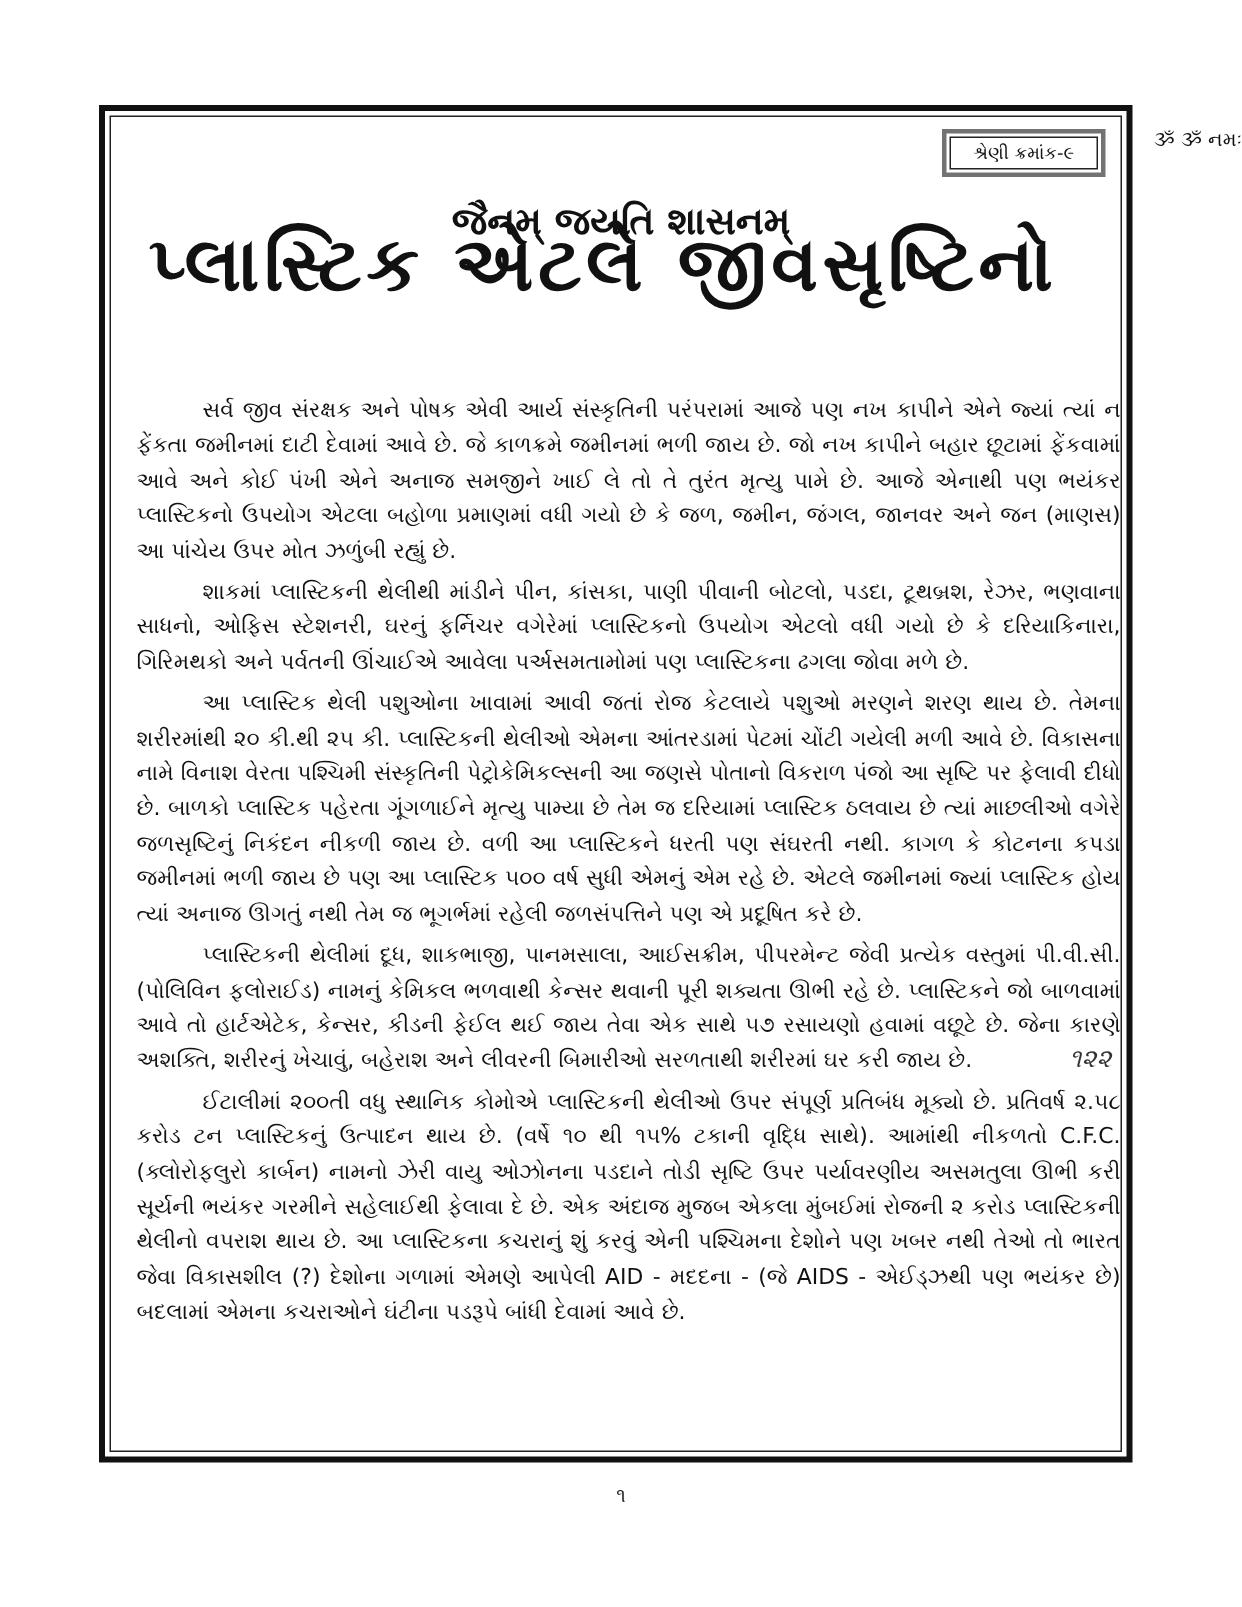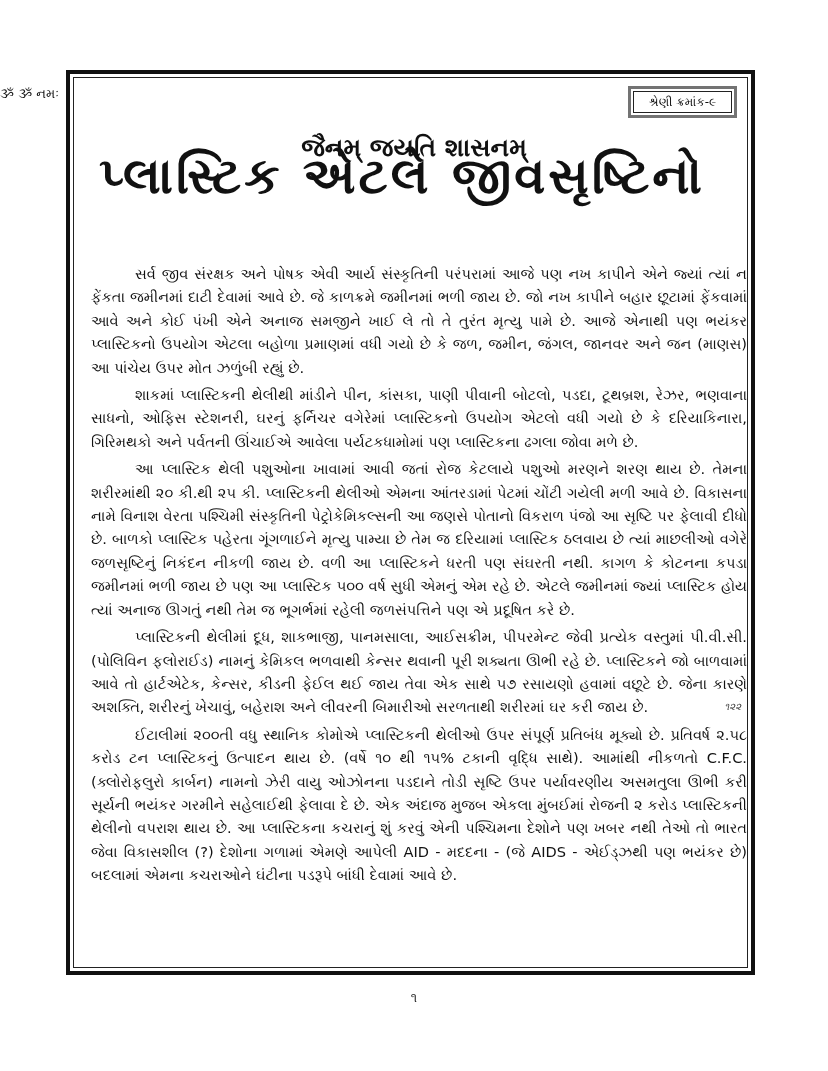--- a/index.html
+++ b/index.html
@@ -7,31 +7,31 @@
            font-family: "DejaVu Sans", sans-serif; color: #111; }
     .frame { position: absolute; left: 66px; top: 70px; width: 689px; height: 905px;
              border: 4px solid #111; box-sizing: border-box; }
     .frame-inner { position: absolute; left: 3px; top: 3px; right: 3px; bottom: 3px;
                    border: 1px solid #222; }
     .badge { position: absolute; left: 628px; top: 86px; width: 109px; height: 32px;
              border: 3px solid #737373; box-sizing: border-box; }
     .badge-inner { position: absolute; left: 2px; top: 2px; right: 2px; bottom: 2px;
                    border: 1px solid #222; display: flex; align-items: center; justify-content: center;
                    font-size: 12px; }
-    .om { position: absolute; left: 0; width: 828px; top: 86px; text-align: left; font-size: 13px; }
+    .om { position: absolute; left: 0; width: 828px; top: 86px; text-align: right; font-size: 13px; }
     .subtitle { position: absolute; left: 0; width: 828px; top: 104px; text-align: center;
                 font-size: 25px; font-weight: bold; margin-top: 29px; }
     .title { position: absolute; left: 0; width: 690px; top: 148px; text-align: right;
              font-size: 50px; font-weight: bold; line-height: 56px; letter-spacing: 3px;
              font-family: "DejaVu Serif", serif; padding-left: 15px; }
     .body { position: absolute; left: 91px; top: 262px; width: 656px; font-size: 14.6px;
             line-height: 23.4px; text-align: justify; }
     .body p { margin: 0 0 4px 0; text-indent: 44px; }
     .body p.last { text-indent: 44px; margin-top: 4px; }
-    .sig { float: right; font-size: 10px; font-style: italic; color: #333; margin-right: 6px; }
+    .sig { float: right; font-size: 17px; font-style: italic; color: #333; margin-right: 6px; }
     .pagenum { position: absolute; left: 0; width: 828px; top: 990px; text-align: center; font-size: 13px; }
   </style>
 </head>
 <body>
 
 <div class="frame">
   <div class="frame-inner"></div>
 </div>
 
 <div class="badge">
@@ -40,19 +40,19 @@
 
 <div class="om">ૐ ૐ નમઃ</div>
 <div class="subtitle">જૈનમ્ જયતિ શાસનમ્</div>
 
 <div class="title">
   <div>પ્લાસ્ટિક એટલે જીવસૃષ્ટિનો</div>
 </div>
 
 <div class="body">
   <p>સર્વ જીવ સંરક્ષક અને પોષક એવી આર્ય સંસ્કૃતિની પરંપરામાં આજે પણ નખ કાપીને એને જ્યાં ત્યાં ન ફેંકતા જમીનમાં દાટી દેવામાં આવે છે. જે કાળક્રમે જમીનમાં ભળી જાય છે. જો નખ કાપીને બહાર છૂટામાં ફેંકવામાં આવે અને કોઈ પંખી એને અનાજ સમજીને ખાઈ લે તો તે તુરંત મૃત્યુ પામે છે. આજે એનાથી પણ ભયંકર પ્લાસ્ટિકનો ઉપયોગ એટલા બહોળા પ્રમાણમાં વધી ગયો છે કે જળ, જમીન, જંગલ, જાનવર અને જન (માણસ) આ પાંચેય ઉપર મોત ઝળુંબી રહ્યું છે.</p>
-  <p>શાકમાં પ્લાસ્ટિકની થેલીથી માંડીને પીન, કાંસકા, પાણી પીવાની બોટલો, પડદા, ટૂથબ્રશ, રેઝર, ભણવાના સાધનો, ઓફિસ સ્ટેશનરી, ઘરનું ફર્નિચર વગેરેમાં પ્લાસ્ટિકનો ઉપયોગ એટલો વધી ગયો છે કે દરિયાકિનારા, ગિરિમથકો અને પર્વતની ઊંચાઈએ આવેલા પર્યટકધામોમાં પણ પ્લાસ્ટિકના ઢગલા જોવા મળે છે.</p>
+  <p>શાકમાં પ્લાસ્ટિકની થેલીથી માંડીને પીન, કાંસકા, પાણી પીવાની બોટલો, પડદા, ટૂથબ્રશ, રેઝર, ભણવાના સાધનો, ઓફિસ સ્ટેશનરી, ઘરનું ફર્નિચર વગેરેમાં પ્લાસ્ટિકનો ઉપયોગ એટલો વધી ગયો છે કે દરિયાકિનારા, ગિરિમથકો અને પર્વતની ઊંચાઈએ આવેલા પર્અસમતામોમાં પણ પ્લાસ્ટિકના ઢગલા જોવા મળે છે.</p>
   <p>આ પ્લાસ્ટિક થેલી પશુઓના ખાવામાં આવી જતાં રોજ કેટલાયે પશુઓ મરણને શરણ થાય છે. તેમના શરીરમાંથી ૨૦ કી.થી ૨૫ કી. પ્લાસ્ટિકની થેલીઓ એમના આંતરડામાં પેટમાં ચોંટી ગયેલી મળી આવે છે. વિકાસના નામે વિનાશ વેરતા પશ્ચિમી સંસ્કૃતિની પેટ્રોકેમિકલ્સની આ જણસે પોતાનો વિકરાળ પંજો આ સૃષ્ટિ પર ફેલાવી દીધો છે. બાળકો પ્લાસ્ટિક પહેરતા ગૂંગળાઈને મૃત્યુ પામ્યા છે તેમ જ દરિયામાં પ્લાસ્ટિક ઠલવાય છે ત્યાં માછલીઓ વગેરે જળસૃષ્ટિનું નિકંદન નીકળી જાય છે. વળી આ પ્લાસ્ટિકને ધરતી પણ સંઘરતી નથી. કાગળ કે કોટનના કપડા જમીનમાં ભળી જાય છે પણ આ પ્લાસ્ટિક ૫૦૦ વર્ષ સુધી એમનું એમ રહે છે. એટલે જમીનમાં જ્યાં પ્લાસ્ટિક હોય ત્યાં અનાજ ઊગતું નથી તેમ જ ભૂગર્ભમાં રહેલી જળસંપત્તિને પણ એ પ્રદૂષિત કરે છે.</p>
   <p><span>પ્લાસ્ટિકની થેલીમાં દૂધ, શાકભાજી, પાનમસાલા, આઈસક્રીમ, પીપરમેન્ટ જેવી પ્રત્યેક વસ્તુમાં પી.વી.સી. (પોલિવિન ફલોરાઈડ) નામનું કેમિકલ ભળવાથી કેન્સર થવાની પૂરી શક્યતા ઊભી રહે છે. પ્લાસ્ટિકને જો બાળવામાં આવે તો હાર્ટએટેક, કેન્સર, કીડની ફેઈલ થઈ જાય તેવા એક સાથે ૫૭ રસાયણો હવામાં વછૂટે છે. જેના કારણે અશક્તિ, શરીરનું ખેચાવું, બહેરાશ અને લીવરની બિમારીઓ સરળતાથી શરીરમાં ઘર કરી જાય છે.</span> <span class="sig">૧૨૨</span></p>
   <p>ઈટાલીમાં ૨૦૦તી વધુ સ્થાનિક કોમોએ પ્લાસ્ટિકની થેલીઓ ઉપર સંપૂર્ણ પ્રતિબંધ મૂક્યો છે. પ્રતિવર્ષ ૨.૫૮ કરોડ ટન પ્લાસ્ટિકનું ઉત્પાદન થાય છે. (વર્ષે ૧૦ થી ૧૫% ટકાની વૃદ્ધિ સાથે). આમાંથી નીકળતો C.F.C. (ક્લોરોફલુરો કાર્બન) નામનો ઝેરી વાયુ ઓઝોનના પડદાને તોડી સૃષ્ટિ ઉપર પર્યાવરણીય અસમતુલા ઊભી કરી સૂર્યની ભયંકર ગરમીને સહેલાઈથી ફેલાવા દે છે. એક અંદાજ મુજબ એકલા મુંબઈમાં રોજની ૨ કરોડ પ્લાસ્ટિકની થેલીનો વપરાશ થાય છે. આ પ્લાસ્ટિકના કચરાનું શું કરવું એની પશ્ચિમના દેશોને પણ ખબર નથી તેઓ તો ભારત જેવા વિકાસશીલ (?) દેશોના ગળામાં એમણે આપેલી AID - મદદના - (જે AIDS - એઈડ્ઝથી પણ ભયંકર છે) બદલામાં એમના કચરાઓને ઘંટીના પડરૂપે બાંધી દેવામાં આવે છે.</p>
 </div>
 
 <div class="pagenum">૧</div>
 
 </body></html>

